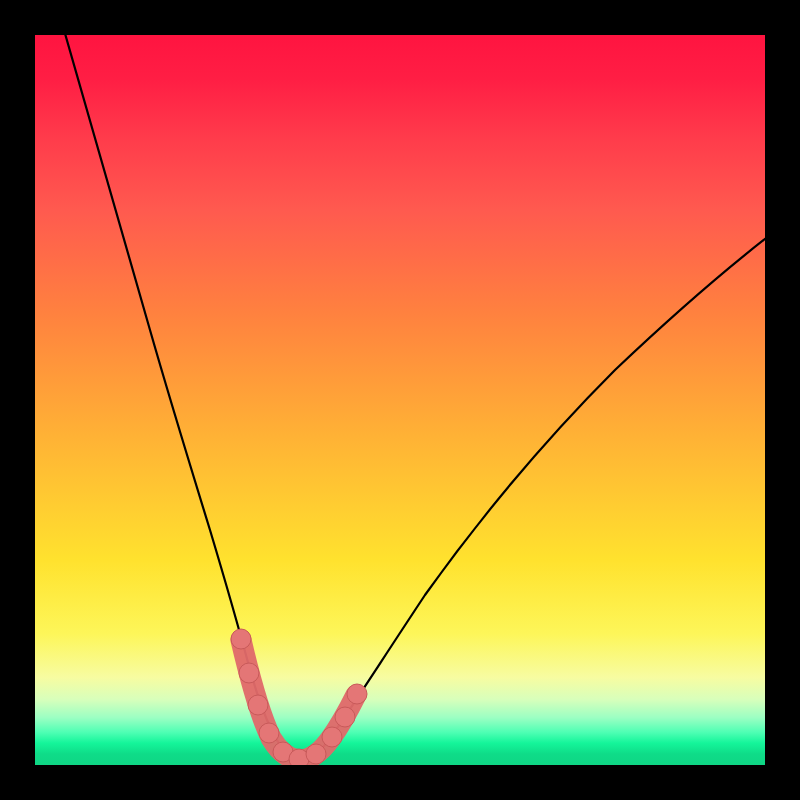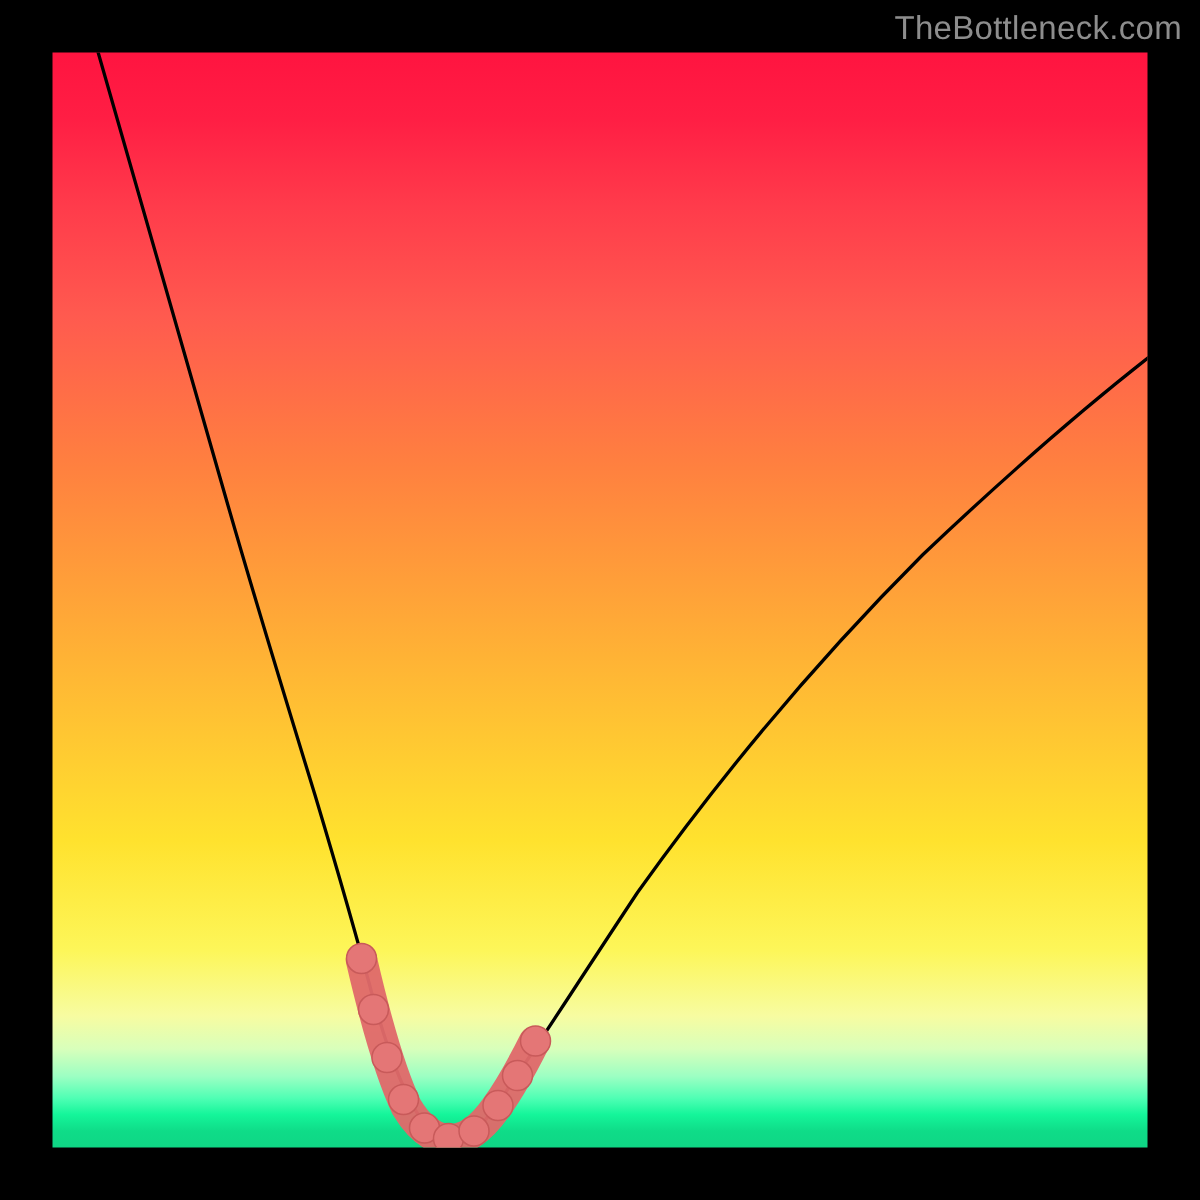--- a/index.html
+++ b/index.html
@@ -61,21 +61,20 @@
     width: 730px;
     height: 730px;
     pointer-events: none;
   }
 </style>
 </head>
 <body>
 
 <div class="frame">
 
-  <div class="watermark">TheBottleneck.com</div>
 
   <div class="plot">
     <svg class="curve" viewBox="0 0 730 730" preserveAspectRatio="none">
       <path d="M 29,-5
                C 60,105  90,205  115,295
                C 135,365 155,430 175,495
                C 190,545 203,590 215,635
                C 225,670 235,695 245,710
                C 252,720 259,724 267,724
                C 276,724 285,718 296,702

